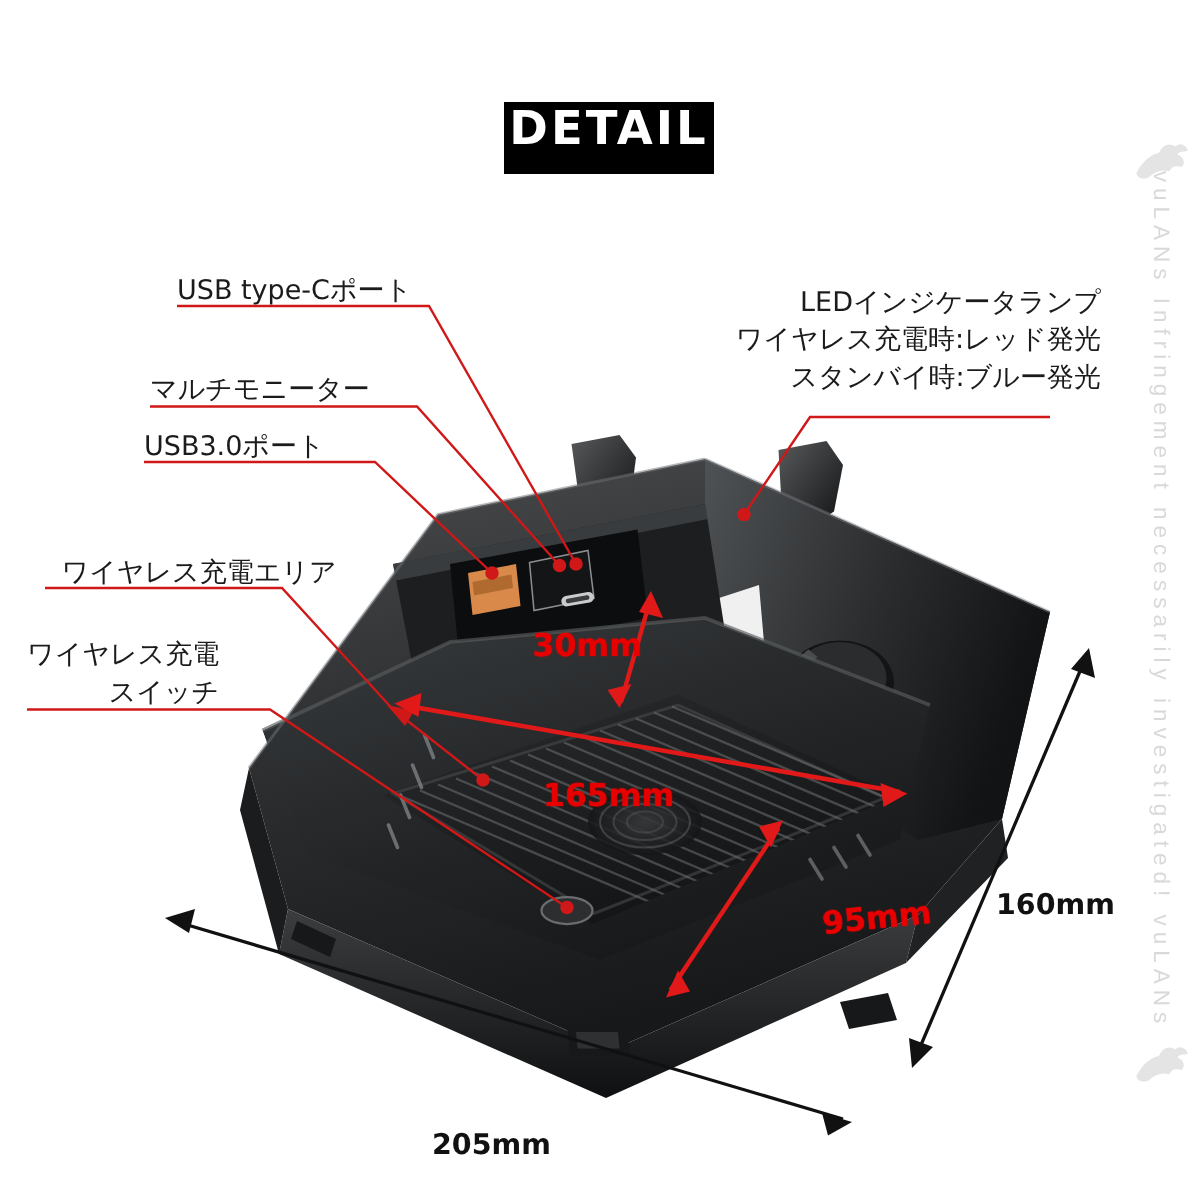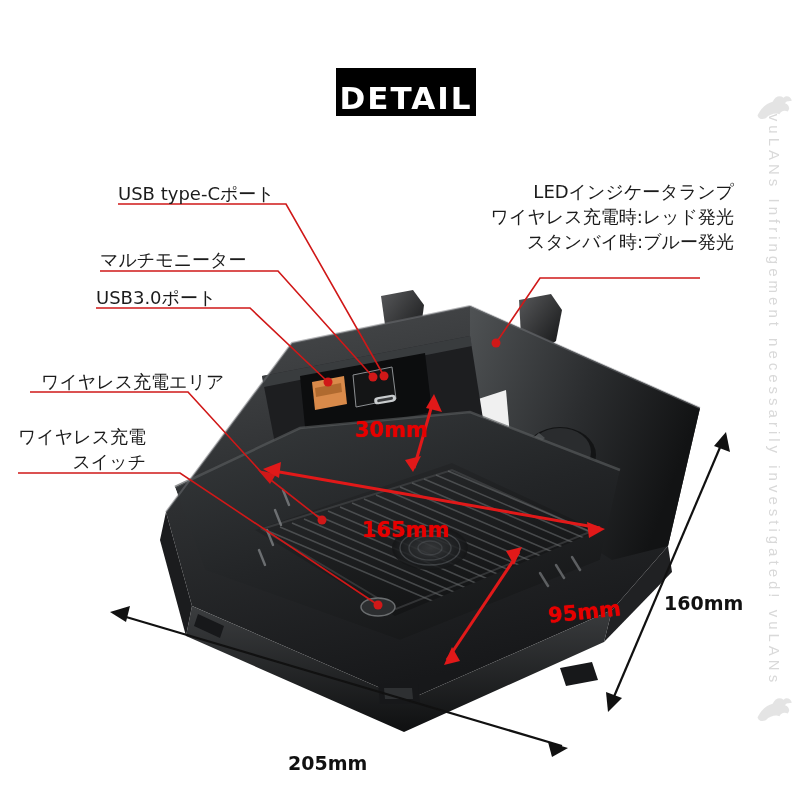--- a/index.html
+++ b/index.html
@@ -6,33 +6,33 @@
   html,body { background:#fff; }
   body {
     width:800px; height:800px; position:relative; overflow:hidden;
     font-family:"Liberation Sans","DejaVu Sans",sans-serif;
     background:#ffffff;
   }
 
   
   #title-badge{
     position:absolute; left:336px; top:68px; width:140px; height:48px;
-    background:#000; display:flex; align-items:flex-end; justify-content:center;
+    background:#000; display:flex; align-items:flex-start; justify-content:center;
   }
   #title-badge span{
     color:#fff; font-size:31px; font-weight:bold; letter-spacing:2px;
     font-family:"DejaVu Sans","Liberation Sans",sans-serif;
   }
 
   
   .label{
     position:absolute; color:#1b1b1b; font-size:18px; line-height:1.38;
     white-space:pre; font-family:"DejaVu Sans","Liberation Sans",sans-serif;
   }
-  .label.right{ text-align:right; }
+  .label.right{ text-align:right;margin-top:10px; }
 
   
   .dim{
     position:absolute; font-weight:bold; white-space:nowrap;
     font-family:"DejaVu Sans","Liberation Sans",sans-serif;
   }
   .dim.red{ color:#e60000; font-size:21px; text-shadow:0 0 1px #e60000; }
   .dim.black{ color:#111; font-size:19px; }
 
   

